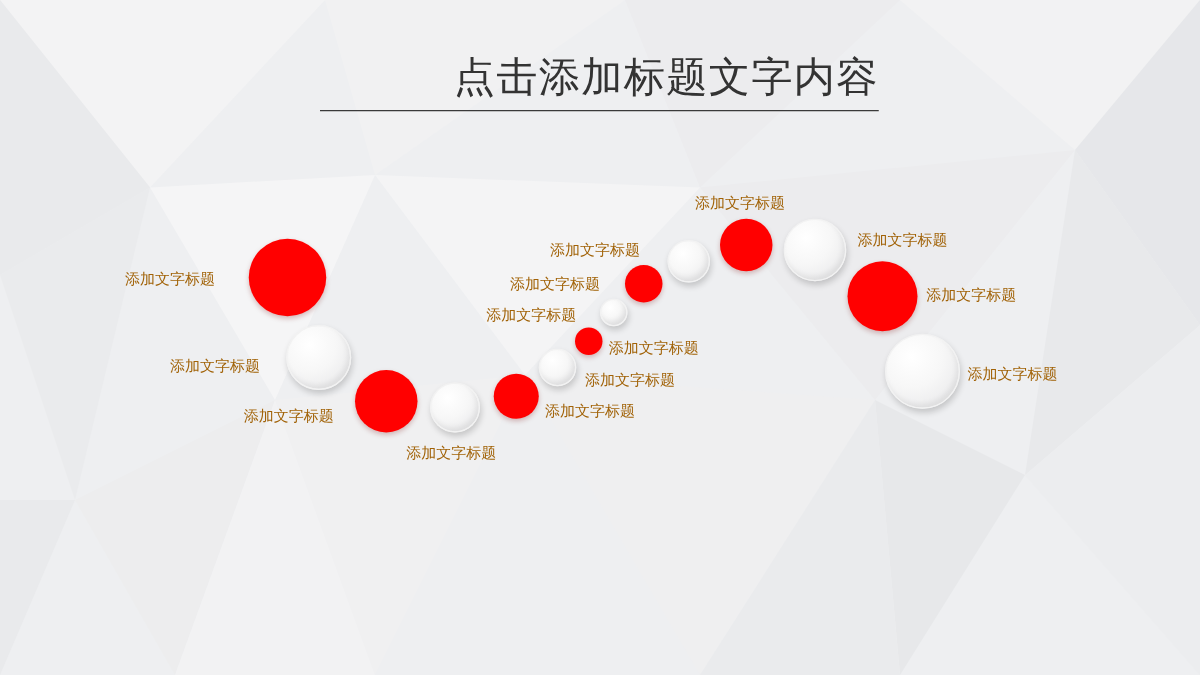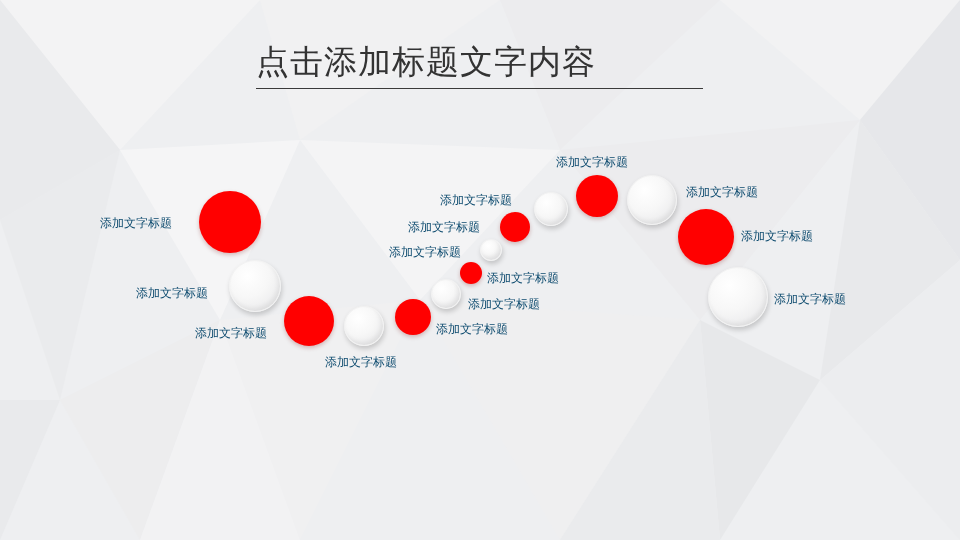--- a/index.html
+++ b/index.html
@@ -4,41 +4,41 @@
 <style>
   html, body { margin:0; padding:0; }
   body {
     width:960px; height:540px; overflow:hidden; position:relative;
     font-family: "DejaVu Sans", "Liberation Sans", sans-serif;
     background:#eeeff1;
   }
   .bg { position:absolute; inset:0; z-index:0; }
   .title {
     position:absolute; left:256px; width:447px; top:40px; height:44px;
-    text-align:left; font-size:33px; color:#333; line-height:44px;
+    text-align:right; font-size:33px; color:#333; line-height:44px;
     letter-spacing:1px; z-index:2;
   }
   .title-rule {
     position:absolute; left:256px; top:88px; width:447px; height:1px;
     background:#3a3a3a; z-index:2;
   }
   .dot {
     position:absolute; border-radius:50%; z-index:2; box-sizing:border-box;
   }
   .dot.red {
     background:#ff0000;
     box-shadow: 0 2px 4px rgba(120,0,0,0.25);
   }
   .dot.white {
     background: radial-gradient(circle at 35% 30%, #ffffff 0%, #f7f7f7 45%, #e4e4e6 100%);
     box-shadow: 1px 3px 5px rgba(0,0,0,0.18), inset -2px -3px 4px rgba(0,0,0,0.06);
     border:1px solid #f2f2f2;
   }
   .label {
-    position:absolute; font-size:12px; color:#0c4a6e; white-space:nowrap; z-index:3;
+    position:absolute; font-size:12px; color:#a16207; white-space:nowrap; z-index:3;
     line-height:14px;
   }
 </style>
 </head>
 <body>
 
 <svg class="bg" width="960" height="540" viewBox="0 0 960 540">
   <rect width="960" height="540" fill="#eeeff1"></rect>
   <polygon points="0,0 260,0 120,150" fill="#f3f3f4"></polygon>
   <polygon points="0,0 120,150 0,220" fill="#e9eaec"></polygon>

